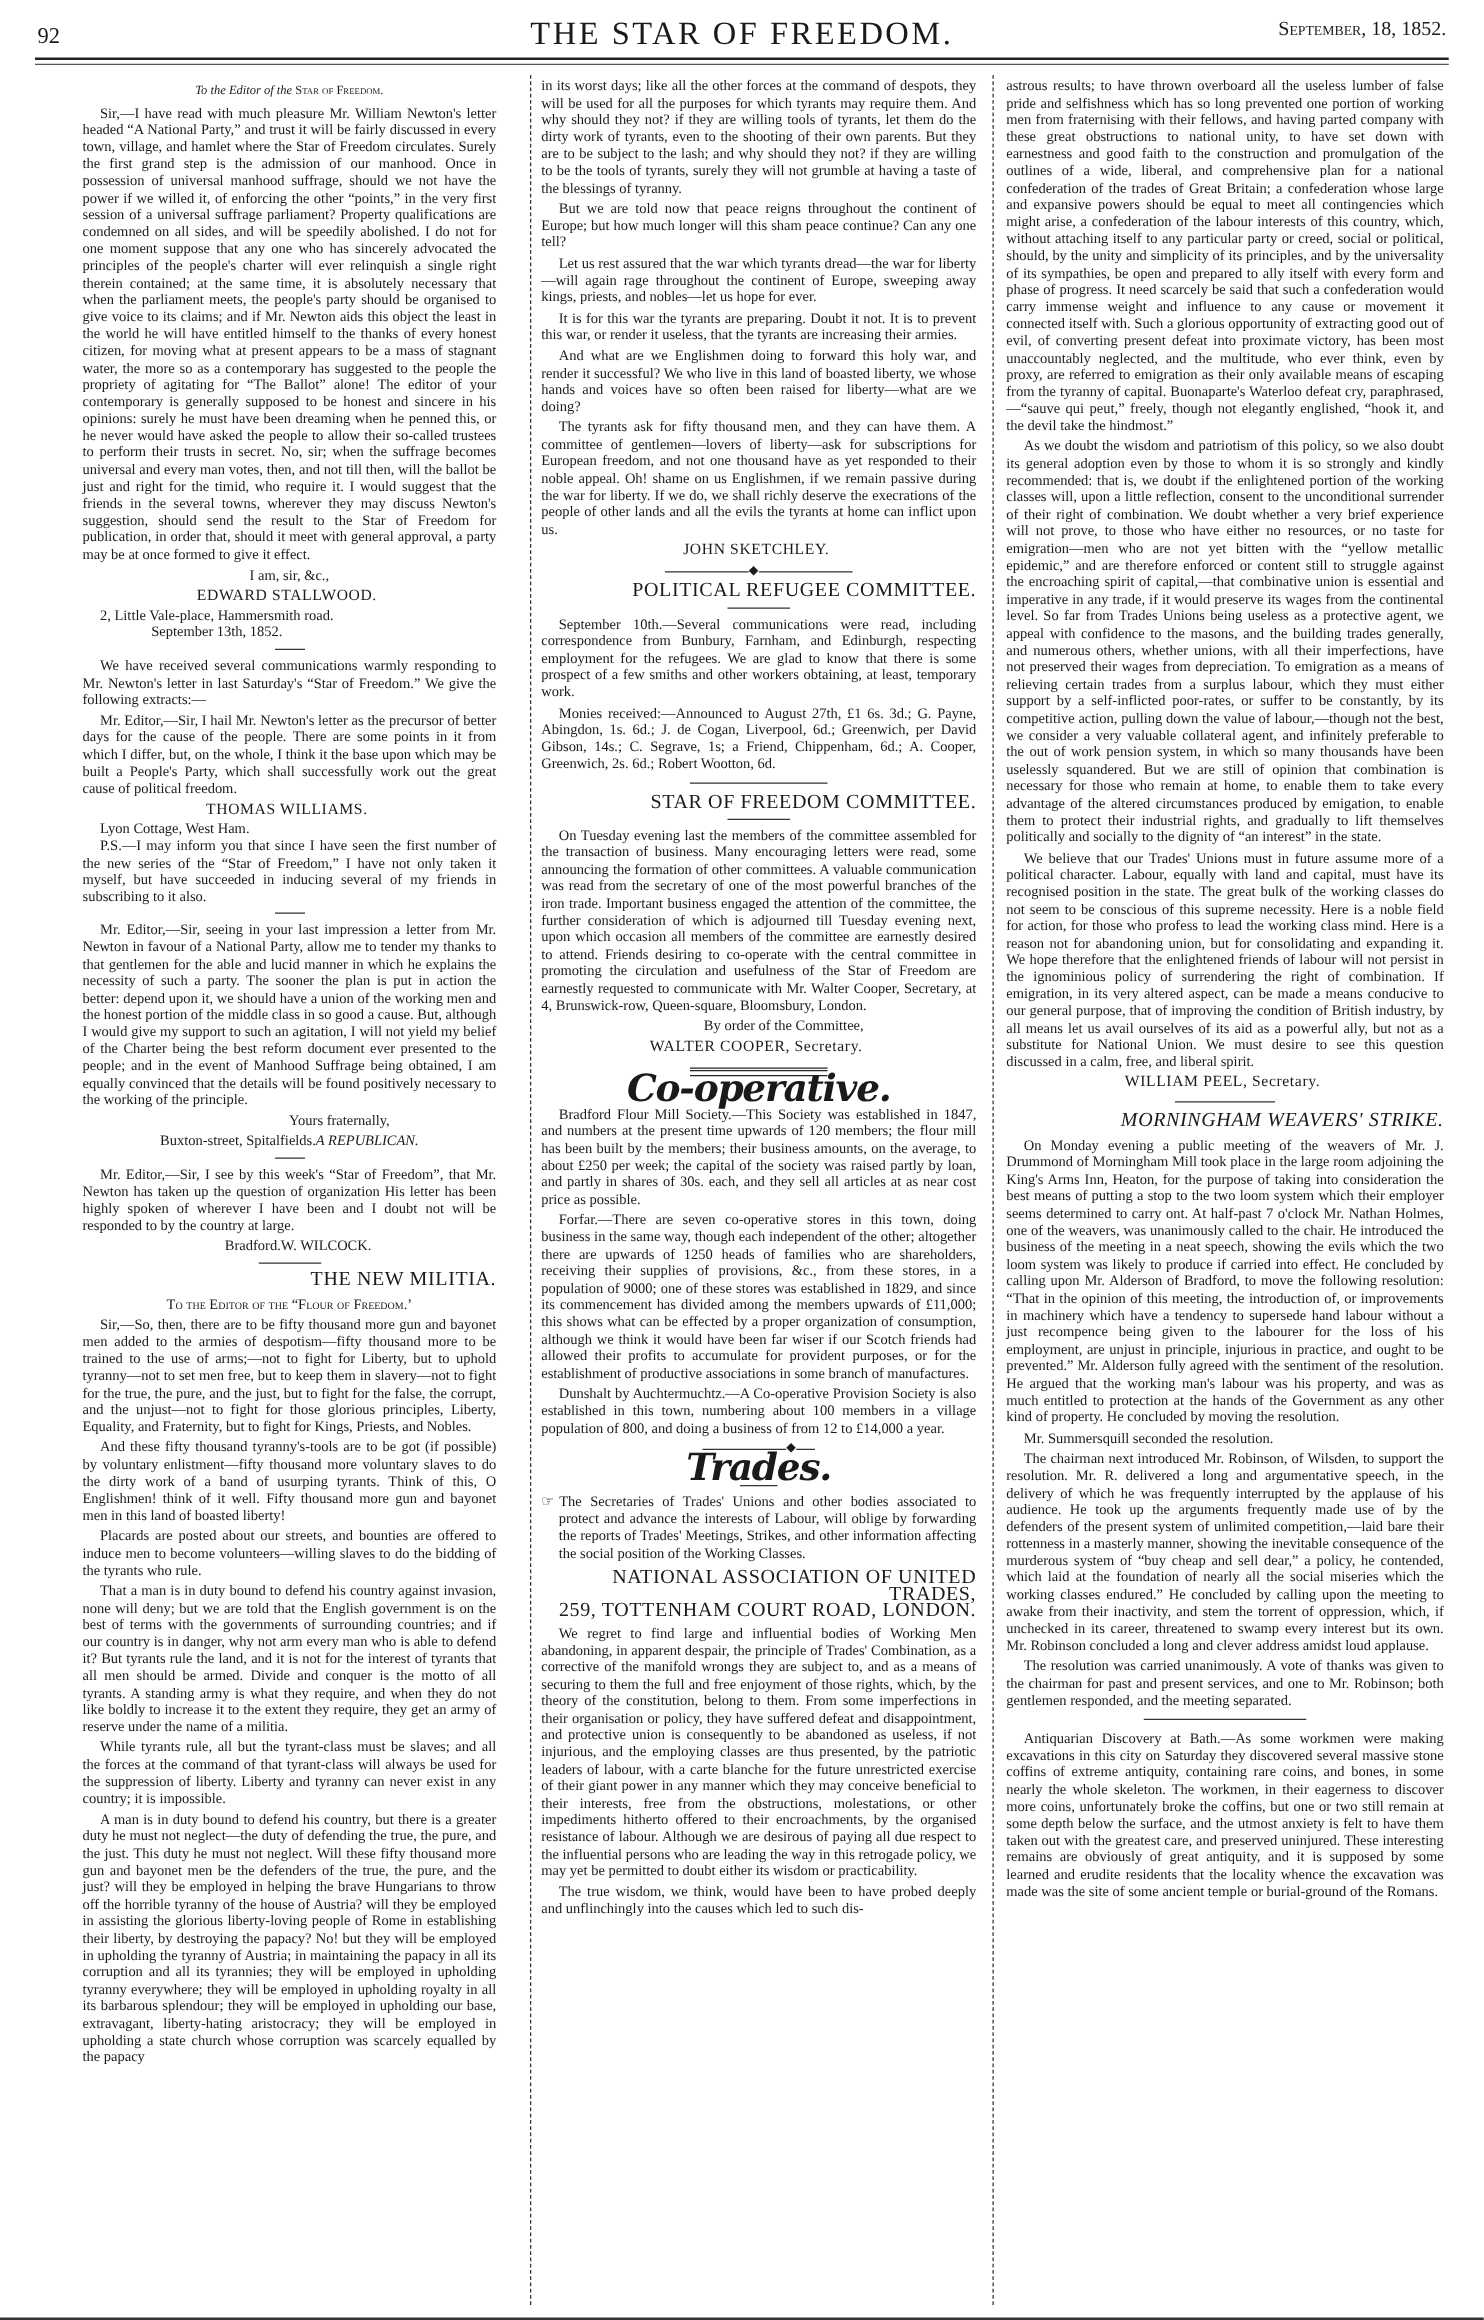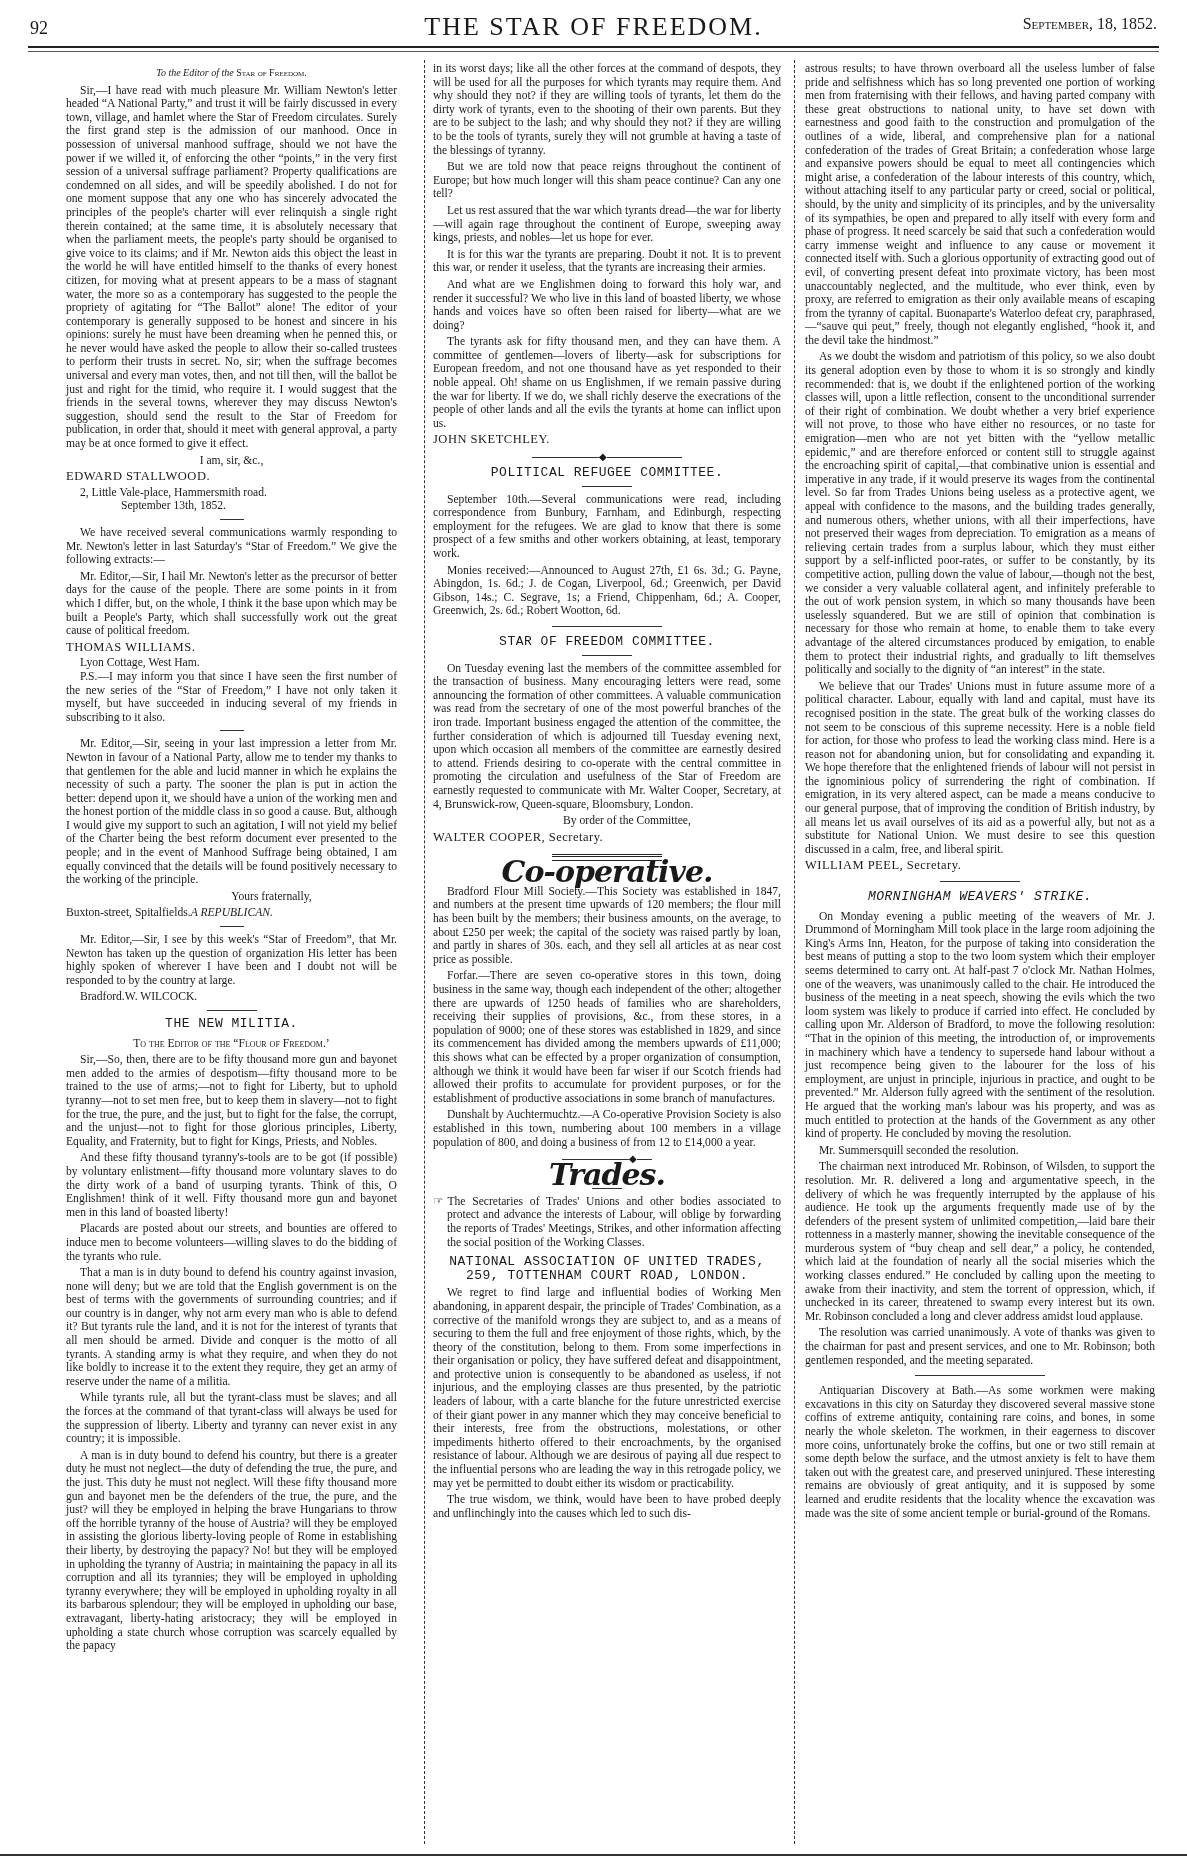--- a/index.html
+++ b/index.html
@@ -14,35 +14,35 @@
               border-top:2px solid #222; }
   .rule-top2 { position:absolute; left:28px; right:28px; top:51px; border-top:1px solid #555; }
   .col { position:absolute; top:62px; font-size:11.6px; line-height:13.6px; text-align:justify; }
   .col1 { left:66px; width:331px; }
   .col2 { left:433px; width:348px; }
   .col3 { left:805px; width:350px; }
   .vrule { position:absolute; top:60px; bottom:12px; border-left:1px dashed #333; }
   .vr1 { left:424px; } .vr2 { left:794px; }
   p { margin:0 0 3px 0; text-indent:14px; }
   p.noind { text-indent:0; }
-  .head { text-align:center; font-size:13px; letter-spacing:0.5px; margin:5px 0 6px; text-indent:0;font-family:Liberation Mono, monospace; }
+  .head { text-align:right; font-size:16px; letter-spacing:0.5px; margin:5px 0 6px; text-indent:0; }
   .headital { text-align:center; font-style:italic; font-size:10px; margin:4px 0 4px; }
-  .sig { text-align:left; font-size:12.5px; letter-spacing:0.5px; margin:2px 4px 2px 0; text-indent:0; }
+  .sig { text-align:center; font-size:12.5px; letter-spacing:0.5px; margin:2px 4px 2px 0; text-indent:0; }
   .center { text-align:center; text-indent:0; }
   .addr { text-indent:14px; margin:0; }
   .dash { width:24px; margin:6px auto; border-top:1px solid #333; }
   .dash-long { width:110px; margin:8px auto; border-top:1px solid #333; }
   .orn { width:150px; margin:10px auto 8px; border-top:1px solid #333; position:relative; }
   .orn::after { content:"◆"; position:absolute; left:67px; top:-8px; font-size:10px; background:#fff; }
   .double { width:110px; margin:10px auto 4px; border-top:3px double #222; height:3px; border-bottom:1px solid #222; }
   .blackletter { text-align:center; font-size:30px; font-family:"DejaVu Serif",serif; font-weight:bold;
                  letter-spacing:-1px; margin:4px 0 6px; font-style:italic; }
   .sc { font-variant:small-caps; }
   .bottom-rule { position:absolute; left:0; right:0; bottom:0; border-top:2px solid #333; }
-  .lead-row { display:flex; justify-content:flex-start; }
+  .lead-row { display:flex; justify-content:center; }
   .hand { margin-right:4px; }
 </style>
 </head>
 <body>
 
 <div class="masthead">
   <div class="page-num">92</div>
   <div class="paper-title">THE STAR OF FREEDOM.</div>
   <div class="issue-date">September, 18, 1852.</div>
   <div class="rule-top"></div>

